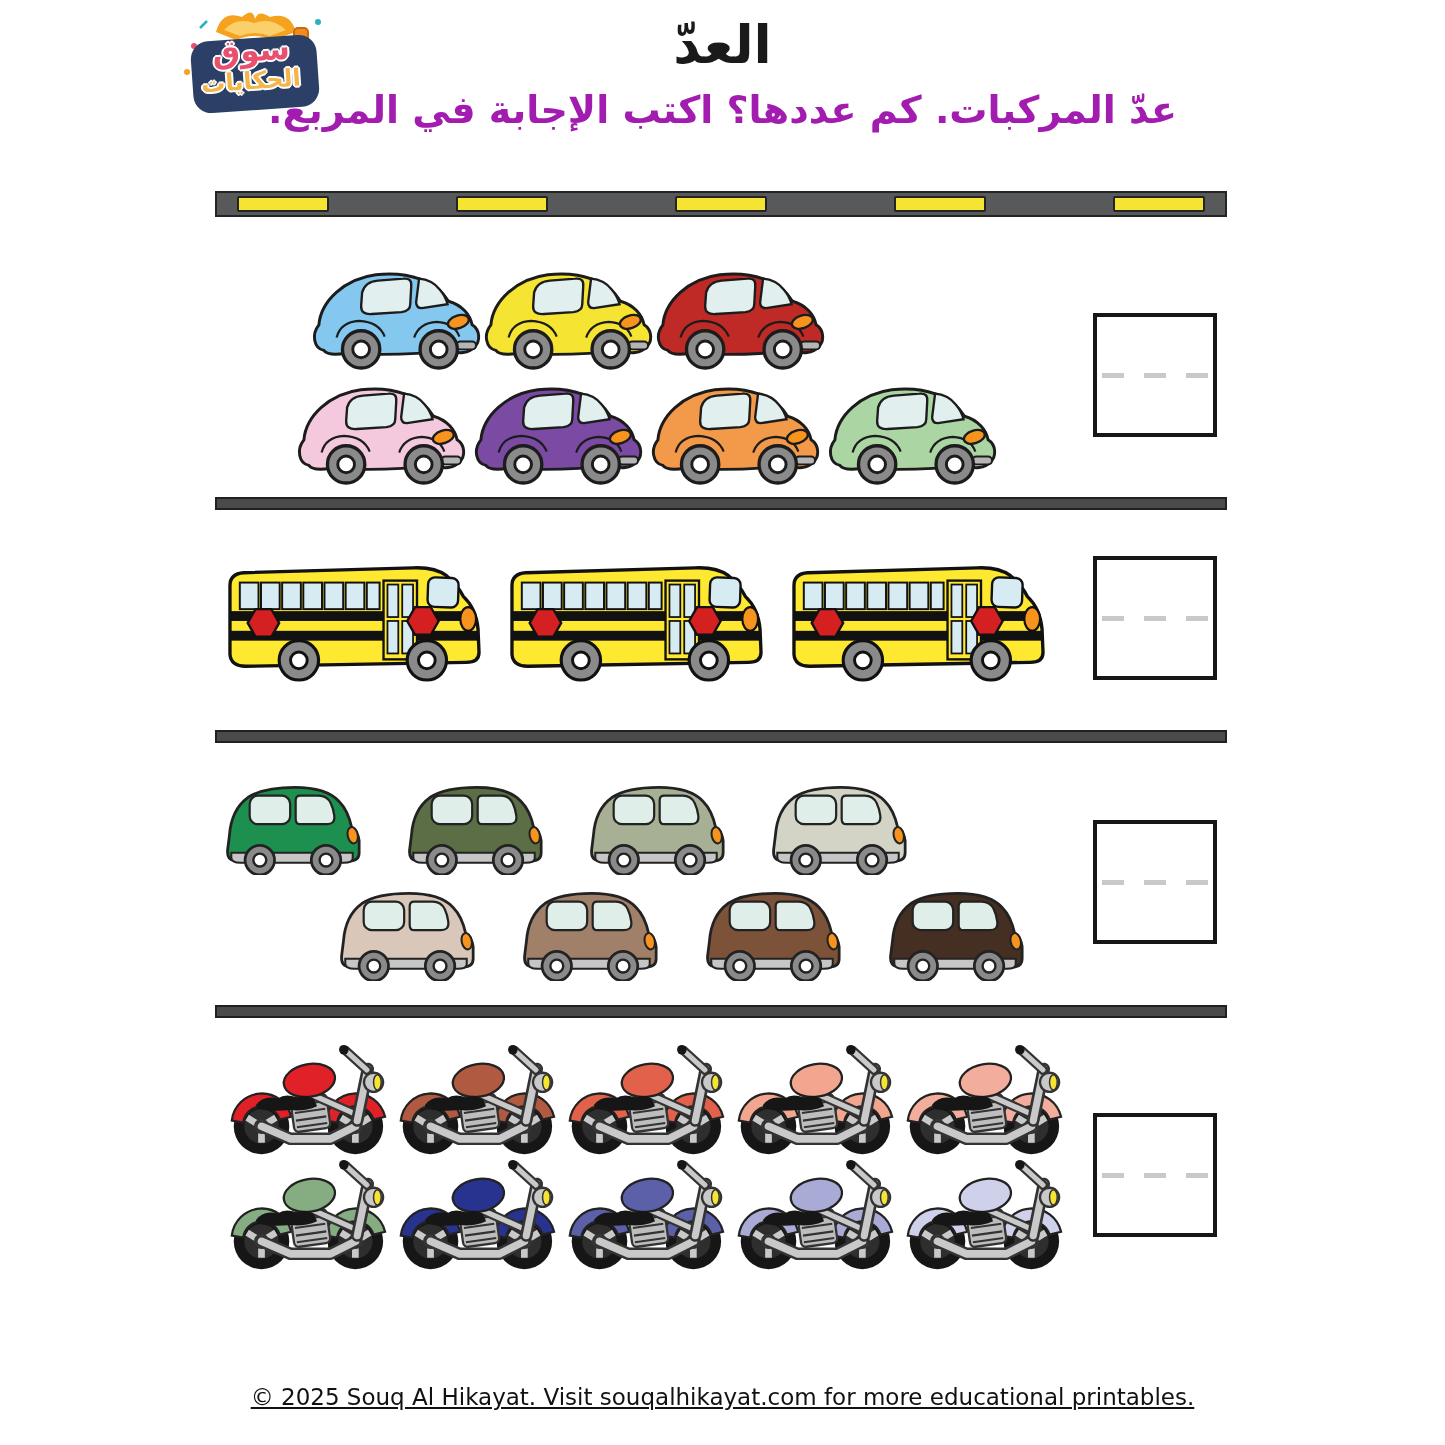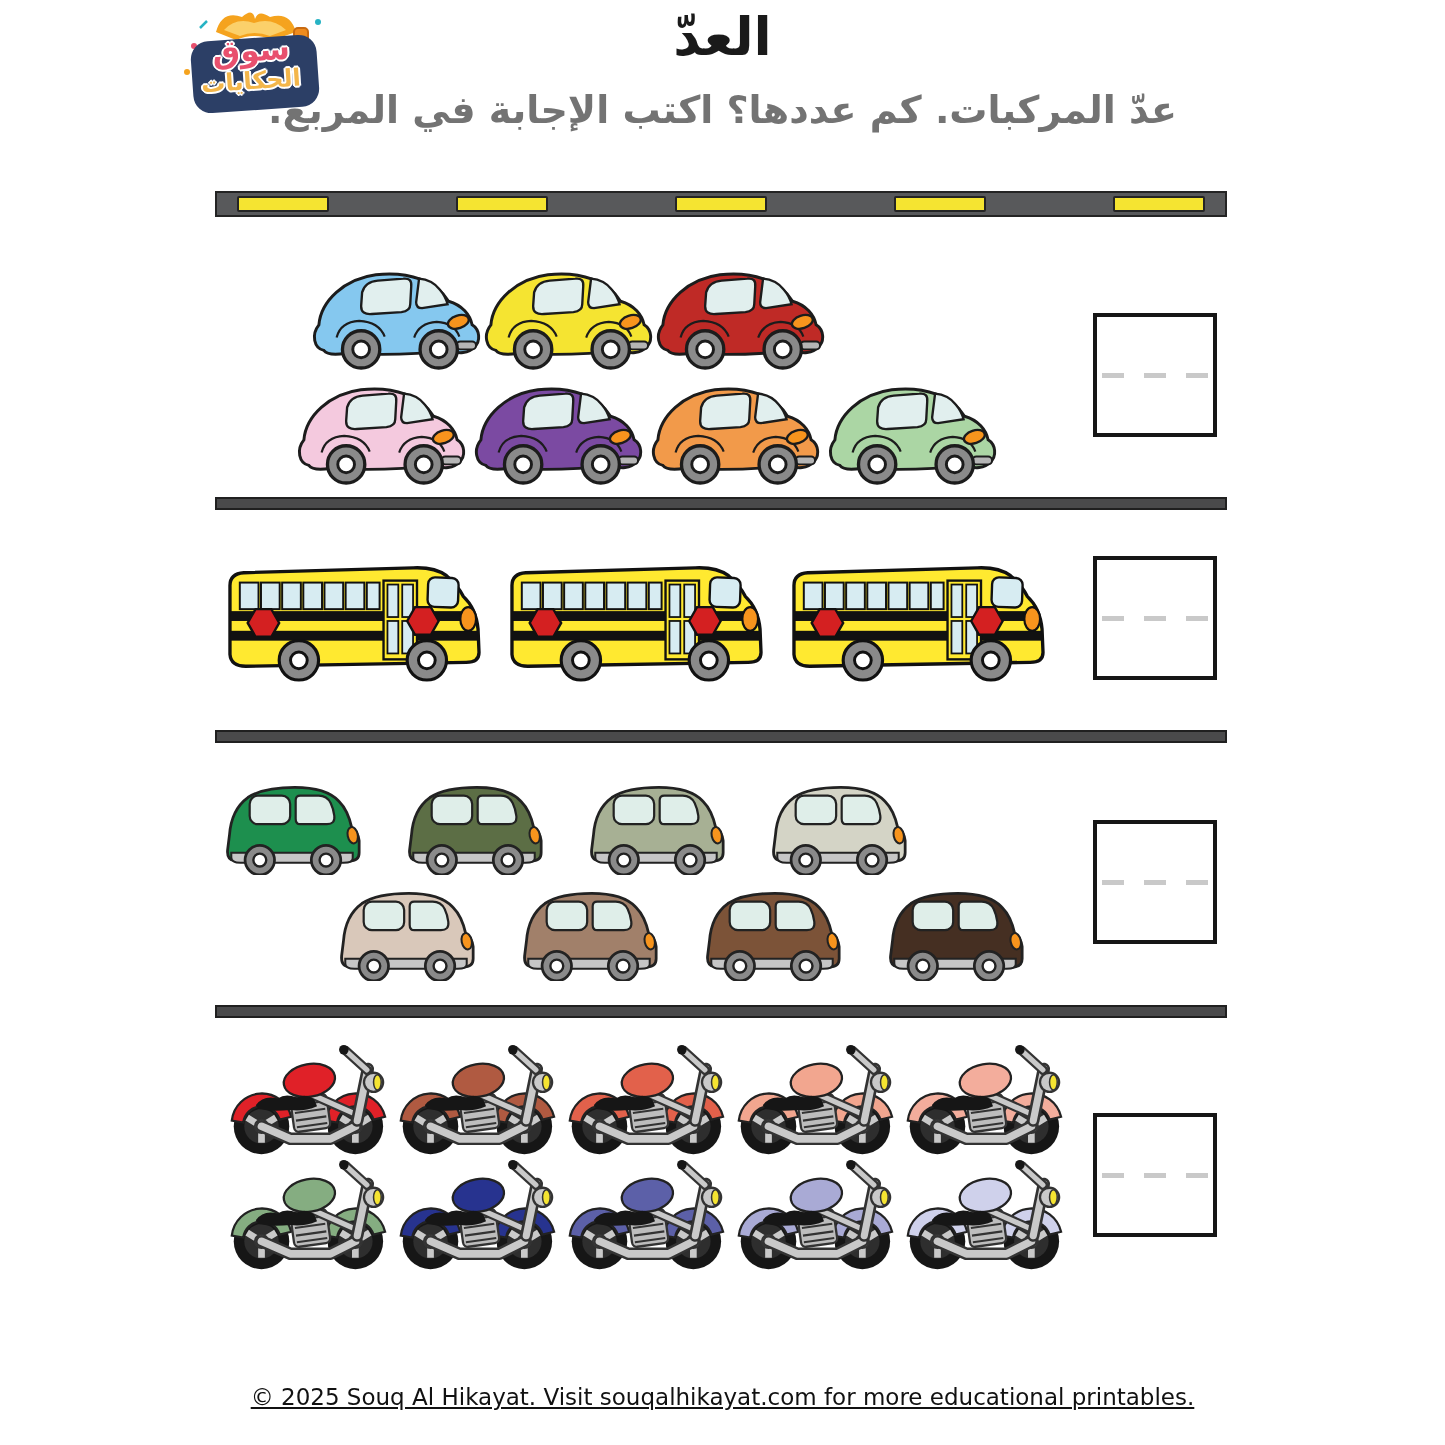--- a/index.html
+++ b/index.html
@@ -7,23 +7,23 @@
         font-family:"DejaVu Sans","Liberation Sans",sans-serif;}
   
   .logo{position:absolute;left:176px;top:4px;width:158px;height:114px;}
   .logo svg{position:absolute;left:0;top:0;width:100%;height:100%;}
   .logo-line{position:absolute;left:0;right:8px;text-align:center;font-weight:bold;direction:rtl;
              transform:rotate(-4deg);
              text-shadow:-2px 0 #fff,2px 0 #fff,0 -2px #fff,0 2px #fff,-1px -1px #fff,1px 1px #fff,1px -1px #fff,-1px 1px #fff;}
   .logo-line1{top:28px;font-size:31px;color:#e8506e;}
   .logo-line2{top:63px;font-size:24px;color:#f3b64b;}
   .page-title{position:absolute;left:0;right:0;top:2px;text-align:center;direction:rtl;
-              font-size:53px;font-weight:bold;color:#1a1a1a;margin:4px;}
+              font-size:53px;font-weight:bold;color:#1a1a1a;margin:12px;}
   .instructions{position:absolute;left:0;right:0;top:88px;text-align:center;direction:rtl;
-                font-size:38px;font-weight:600;color:#737373;margin:0;}
+                font-size:38px;font-weight:600;color:#a21caf;margin:0;}
   
   .road{position:absolute;left:215px;top:191px;width:1012px;height:26px;background:var(--road-bg,#58595b);
         border:2px solid #242424;box-sizing:border-box;display:flex;align-items:center;
         justify-content:space-between;padding:0 20px;}
   .road-dash{width:88px;height:12px;background:var(--road-dash,#f5e431);border:2px solid #242424;border-radius:2px;}
   .divider{position:absolute;left:215px;width:1012px;height:13px;background:var(--divider,#4a4a4b);
            border:2px solid #202020;box-sizing:border-box;}
   .divider-1{top:497px;} .divider-2{top:730px;} .divider-3{top:1005px;}
   
   .vehicles{position:absolute;left:215px;width:1015px;display:flex;flex-direction:column;}

